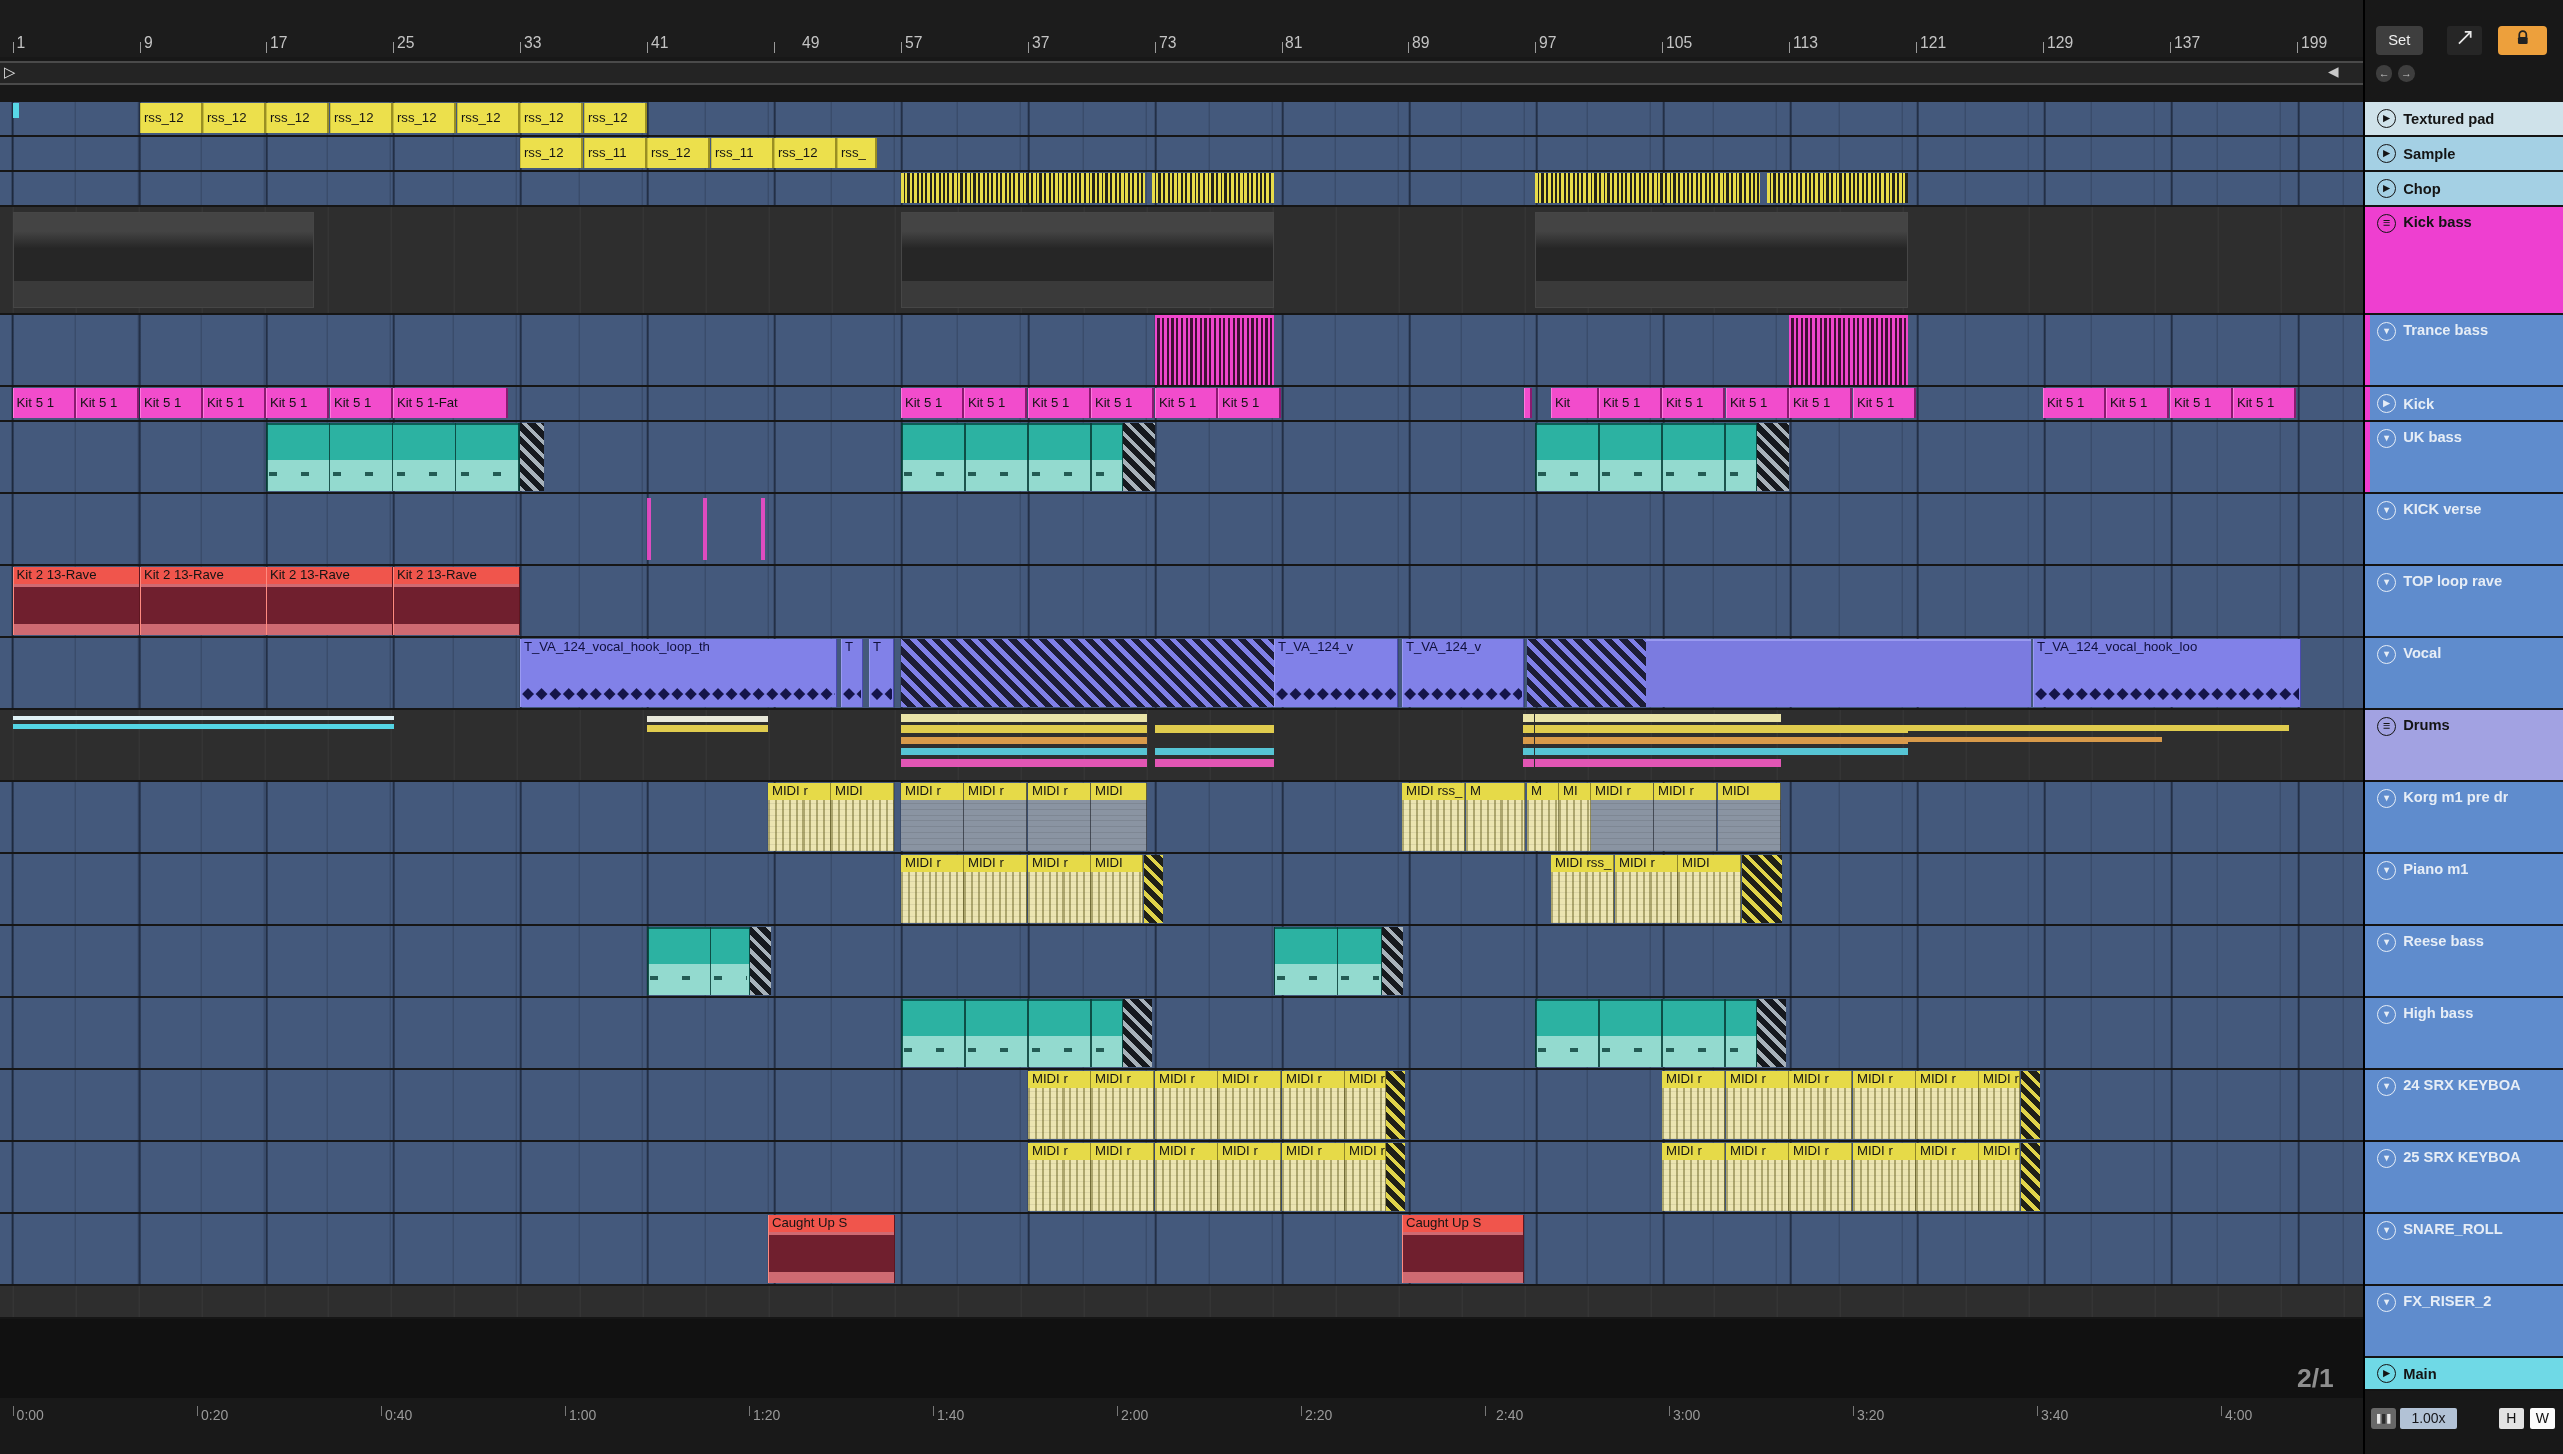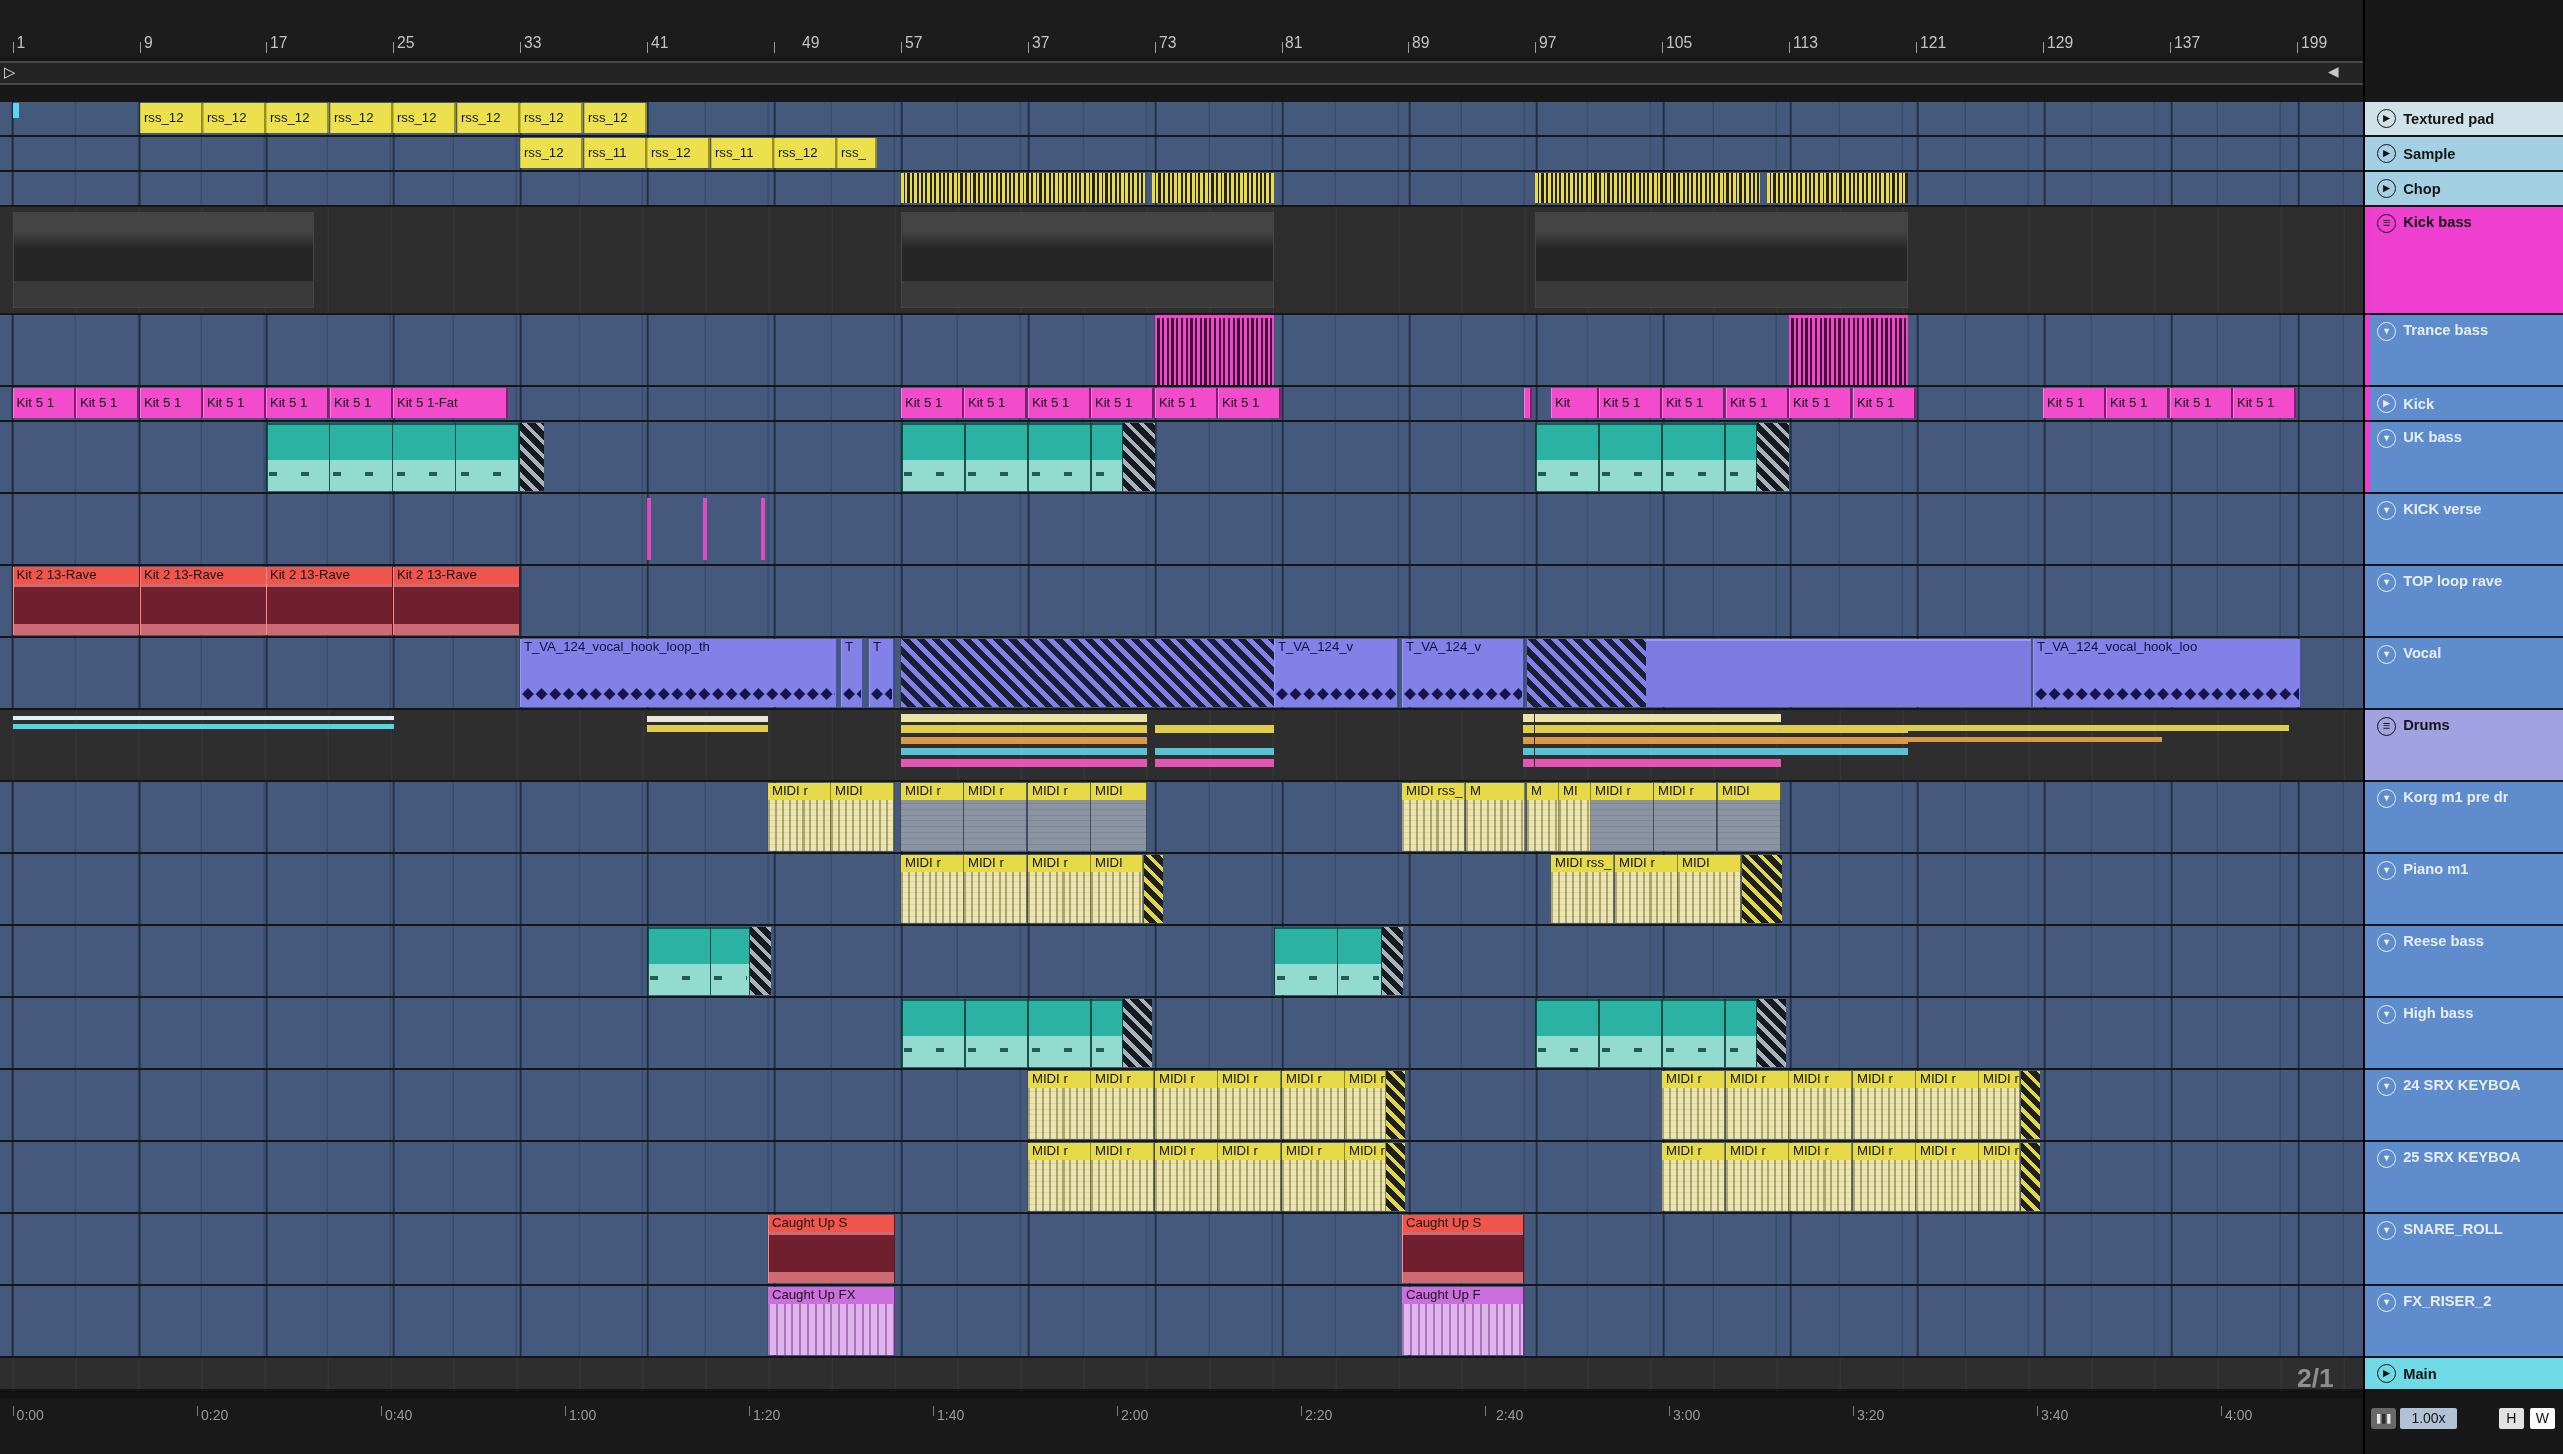--- a/index.html
+++ b/index.html
@@ -579,28 +579,20 @@
         <div class="clip c-hatchyellow" style="left: 2021px; width: 19px;"></div>
       </div>
       <div class="lane lane-blue" style="height: 72px;">
         <div class="clip c-redwave" style="left: 768px; width: 127px;">
           <div class="clip-label">Caught Up S</div>
         </div>
         <div class="clip c-redwave" style="left: 1402px; width: 122px;">
           <div class="clip-label">Caught Up S</div>
         </div>
       </div>
-      <div class="lane lane-blue" style="height: 72px;">
-        <div class="clip c-violet" style="left: 768px; width: 127px;">
-          <div class="clip-label">Caught Up FX</div>
-        </div>
-        <div class="clip c-violet" style="left: 1402px; width: 122px;">
-          <div class="clip-label">Caught Up F</div>
-        </div>
-      </div>
       <div class="lane lane-dark" style="height: 33px;"></div>
     </div>
 
   <div class="sig">2/1</div>
 
   <div class="time-ruler">
       <div class="time-tick" style="left: 12.7px;"></div>
       <div class="time-num" style="left: 16.6px;">0:00</div>
       <div class="time-tick" style="left: 197px;"></div>
       <div class="time-num" style="left: 201px;">0:20</div>
@@ -622,20 +614,40 @@
       <div class="time-num" style="left: 1673px;">3:00</div>
       <div class="time-tick" style="left: 1853px;"></div>
       <div class="time-num" style="left: 1857px;">3:20</div>
       <div class="time-tick" style="left: 2037px;"></div>
       <div class="time-num" style="left: 2041px;">3:40</div>
       <div class="time-tick" style="left: 2221px;"></div>
       <div class="time-num" style="left: 2225px;">4:00</div>
     </div>
 
   <div class="rpanel">
+    <div class="rp-controls">
+      <div class="btn-set">Set</div>
+      <div class="btn-diag">
+        <span>
+          <svg width="19.6" height="19.6" viewBox="0 0 20 20">
+            <path d="M4 16 L16 4 M10 4 h6 v6" stroke="#e8e8e8" stroke-width="1.8" fill="none"></path>
+          </svg>
+        </span>
+      </div>
+      <div class="btn-lock">
+        <span>
+          <svg width="17.6" height="17.6" viewBox="0 0 20 20">
+            <path d="M6 9V6.5a4 4 0 0 1 8 0V9" fill="none" stroke="#222" stroke-width="2"></path>
+            <rect x="4.5" y="9" width="11" height="8" rx="1.5" fill="#222"></rect>
+          </svg>
+        </span>
+      </div>
+      <div class="nav-circle nav-prev">←</div>
+      <div class="nav-circle nav-next">→</div>
+    </div>
 
     <div class="theads">
         <div class="thead thead-center" style="height: 35px; background: rgb(207, 226, 234); color: rgb(20, 20, 20);">
           <div class="ticon">▶</div>
           <div class="tname">Textured pad</div>
         </div>
         <div class="thead thead-center" style="height: 35px; background: rgb(164, 208, 228); color: rgb(20, 20, 20);">
           <div class="ticon">▶</div>
           <div class="tname">Sample</div>
         </div>

